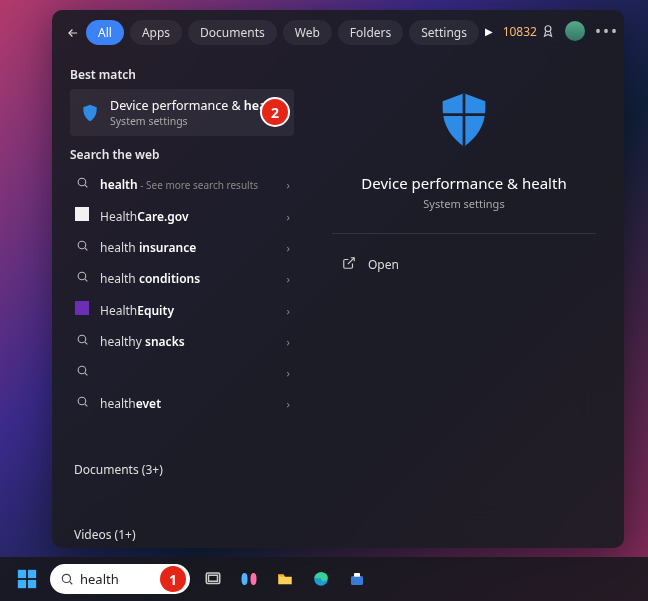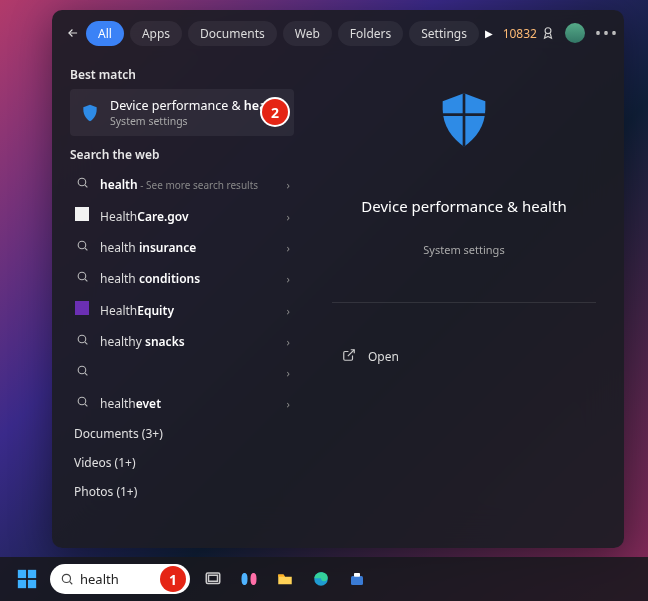--- a/index.html
+++ b/index.html
@@ -13,21 +13,21 @@
     left: 52px; top: 10px; width: 572px; height: 538px;
     background: rgba(28,28,36,0.92);
     border-radius: 10px;
     box-shadow: 0 8px 40px rgba(0,0,0,0.4);
     backdrop-filter: blur(20px);
     color: #fff;
     display: flex; flex-direction: column;
     overflow: hidden;
   }
   .topbar {
-    display: flex; align-items: center; gap: 6px;
+    display: flex; align-items: flex-start; gap: 6px;
     padding: 10px 14px 8px 14px;
   }
   .back-btn {
     width: 26px; height: 26px; border-radius: 50%;
     display: flex; align-items: center; justify-content: center;
     color: #ddd; cursor: pointer;
   }
   .tab {
     padding: 4px 12px; border-radius: 13px;
     background: rgba(255,255,255,0.06);
@@ -36,21 +36,21 @@
   }
   .tab.active { background: #3b82f6; color: #fff; }
   .top-extras { display:flex; align-items:center; gap:10px; margin-left:auto; }
   .play-icon { color:#fff; font-size:10px; }
   .points { font-size:12px; color:#fdba74; display:flex; align-items:center; gap:4px; }
   .avatar { width:20px; height:20px; border-radius:50%; background:linear-gradient(#5a8,#376); }
   .dots { color:#bbb; letter-spacing:2px; }
 
   .body { display:flex; flex:1; overflow:hidden; }
   .left { width: 252px; padding: 4px 0 10px 18px; overflow:hidden; }
-  .right { flex:1; padding: 20px 10px; display:flex; flex-direction:column; align-items:center;gap:23px; }
+  .right { flex:1; padding: 20px 10px; display:flex; flex-direction:column; align-items:center; }
 
   .section-label { font-size:12px; font-weight:600; color:#e8e8e8; margin: 8px 0 6px 0; }
   .best-match {
     background: rgba(255,255,255,0.06);
     border-radius:4px;
     padding: 8px 10px;
     display:flex; align-items:center; gap:10px;
     margin-bottom: 10px; margin-right: 10px;
     position:relative;
   }
@@ -72,21 +72,21 @@
     cursor:pointer; position:relative; margin-right:10px;
   }
   .web-item .chev { margin-left:auto; color:#888; font-size:11px; }
   .web-item .ico { width:16px; text-align:center; color:#bbb; font-size:12px; }
   .web-item b { color:#fff; font-weight:600; }
   .hint { color:#888; font-size:10px; }
   .sq { width:14px; height:14px; display:inline-block; }
   .sq.white { background:#f2f2f2; }
   .sq.purple { background:#6b2fb3; }
 
-  .docs-line { font-size:12px; color:#e0e0e0; padding:6px 4px; }
+  .docs-line { font-size:12px; color:#e0e0e0; padding:6px 4px;margin-top:36px; }
 
   .shield-lg { margin-top:14px; margin-bottom:16px; }
   .detail-title { font-size:15px; color:#fff; text-align:center; }
   .detail-sub { font-size:11px; color:#aaa; margin-top:3px; }
   .divider { width:88%; height:1px; background:rgba(255,255,255,0.1); margin:22px 0; }
   .open-row { align-self:flex-start; margin-left:28px; display:flex; gap:12px; font-size:12px; color:#ddd; cursor:pointer; }
 
   
   .taskbar {
     position:absolute; left:0; bottom:0; width:648px; height:44px;

